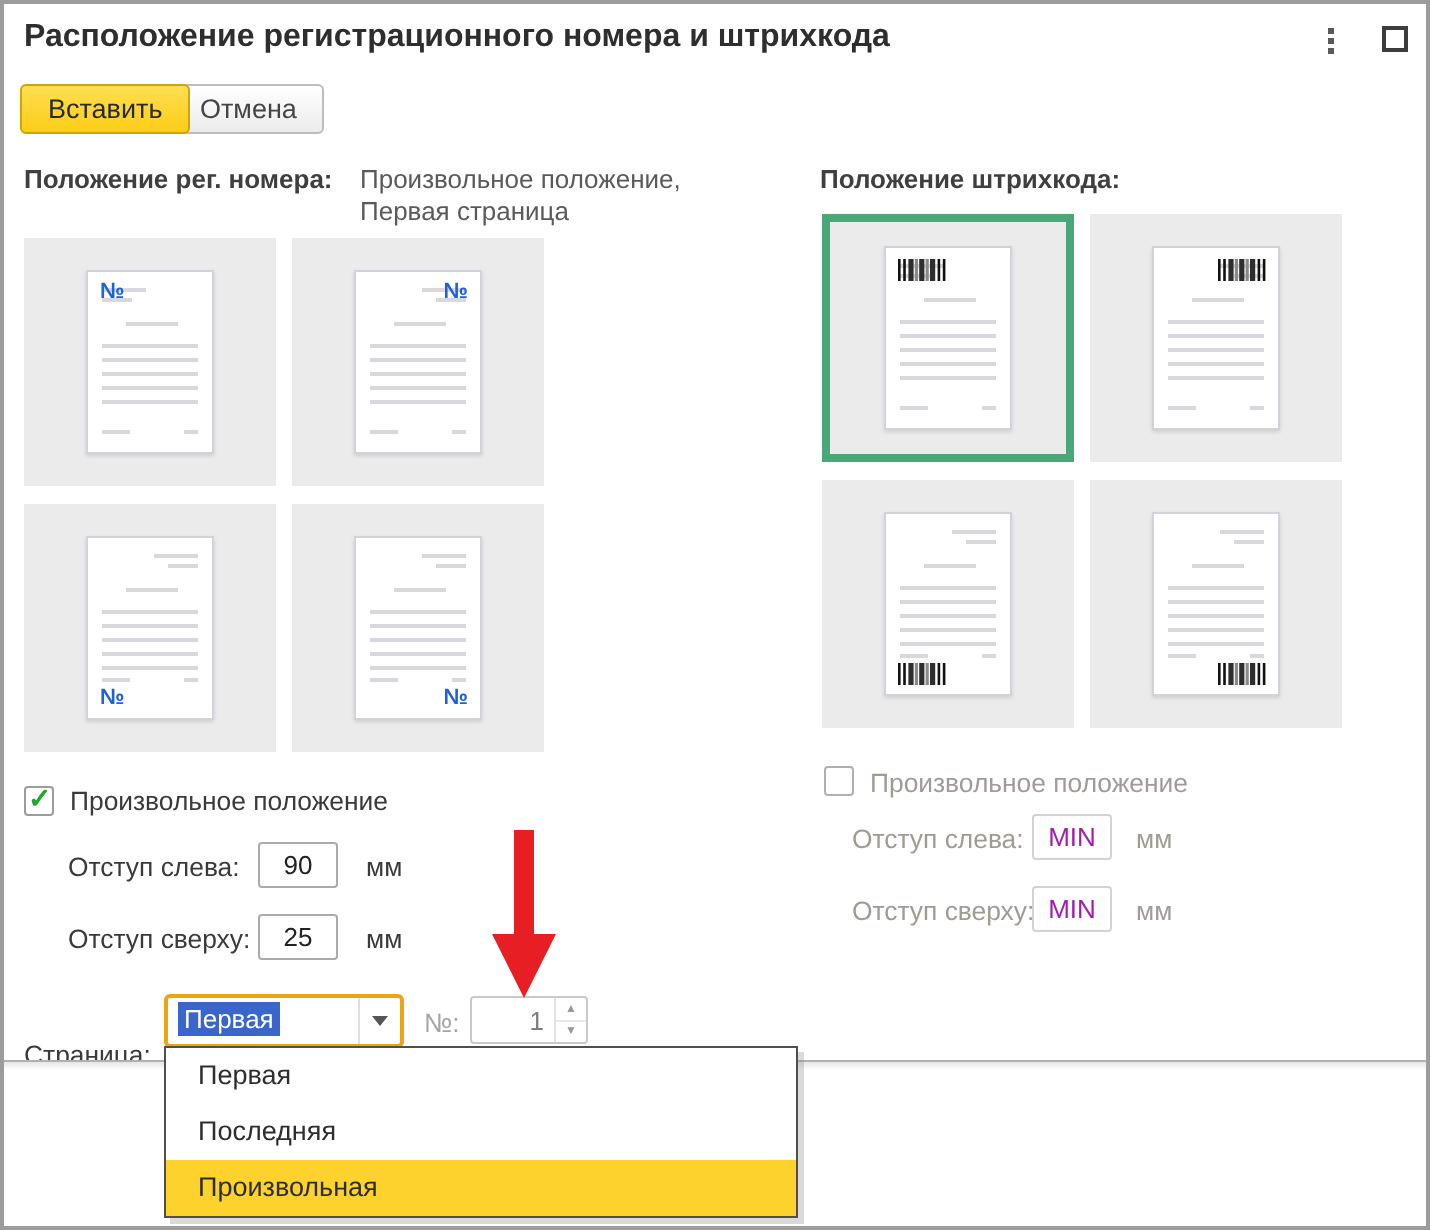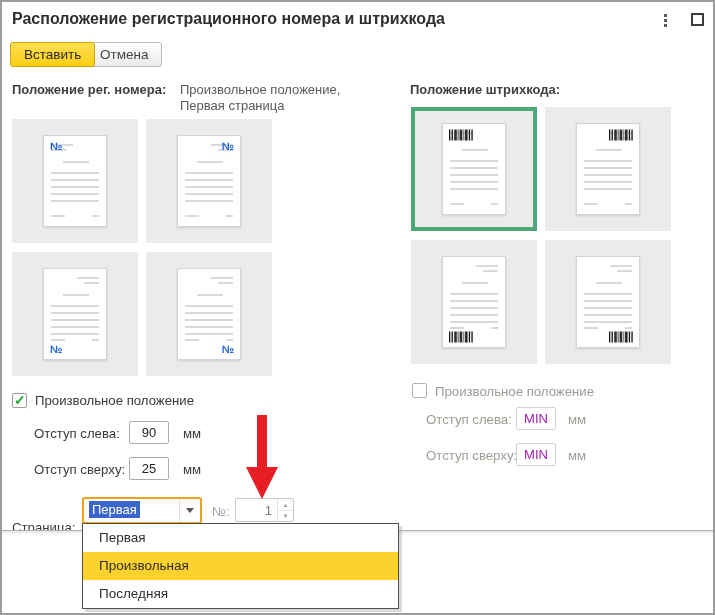--- a/index.html
+++ b/index.html
@@ -290,22 +290,22 @@
 
   <div class="abs lbl-dis" style="left:424px;top:446px;">Отступ сверху:</div>
   <input class="abs fld fld-dis" style="left: 514px; top: 441px;" disabled="" value="MIN">
   <div class="abs lbl-dis" style="left:566px;top:446px;">мм</div>
 
   <div class="abs sep"></div>
   <div class="abs sep-shade"></div>
 
   <div class="abs dropdown" id="dd-list">
       <div class="dd-item">Первая</div>
+      <div class="dd-item">Последняя</div>
       <div class="dd-item highlighted">Произвольная</div>
-      <div class="dd-item">Последняя</div>
     </div>
 
   <svg class="abs red-arrow" width="36" height="88" viewBox="0 0 36 88">
     <rect x="13" y="2" width="10" height="52" fill="#e81e25"></rect>
     <polygon points="2,54 34,54 18,86" fill="#e81e25"></polygon>
   </svg>
 
 </div>
 
 </body></html>

